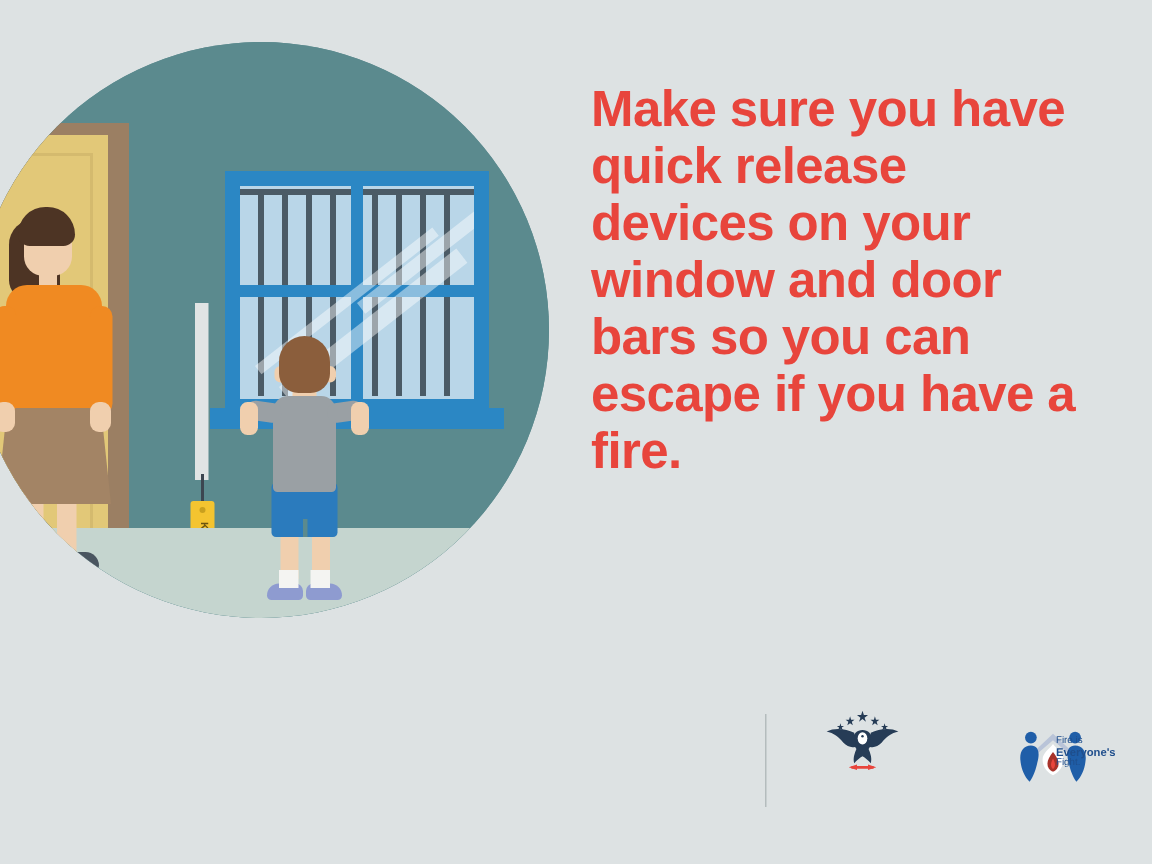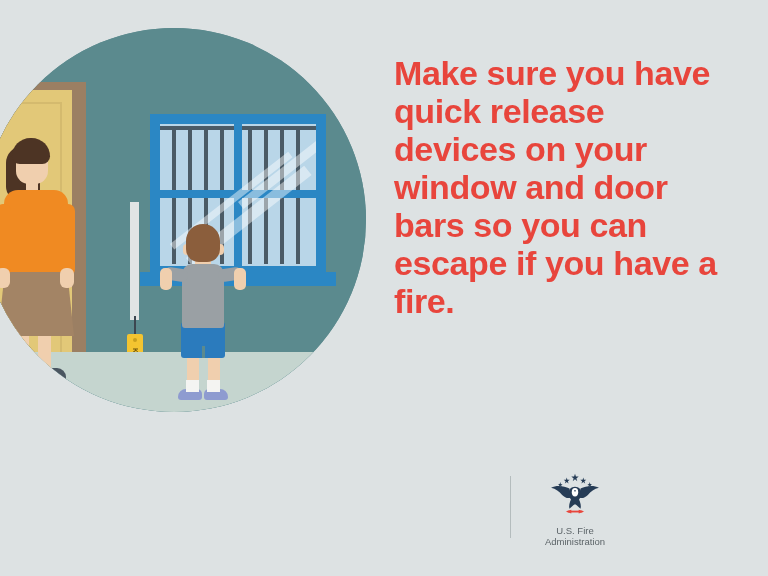--- a/index.html
+++ b/index.html
@@ -633,21 +633,34 @@
           <path d="M52 58 C48 66 46 74 48 80 C52 76 56 72 60 70 C64 72 68 76 72 80 C74 74 72 66 68 58 Z"></path>
         </g>
         <ellipse cx="60" cy="44" rx="7" ry="9" fill="#ffffff"></ellipse>
         <circle cx="60" cy="41" r="1.8" fill="#263c56"></circle>
         <g fill="#e8453c">
           <path d="M44 84 L76 84 L76 88 L44 88 Z"></path>
           <path d="M40 86 L52 82 L52 90 Z"></path>
           <path d="M80 86 L68 82 L68 90 Z"></path>
         </g>
       </svg>
-      <div id="usfa-wordmark">
-        <div>U.S. Fire</div>
-        <div>Administration</div>
+    </div>
+
+    <div class="logo-block" id="fief-logo">
+      <svg width="52" height="42" viewBox="0 0 120 96">
+        <path d="M60 16 L96 50 L88 50 L60 26 L32 50 L24 50 Z" fill="#b9c4d8"></path>
+        <circle cx="26" cy="22" r="9" fill="#1f5ea8"></circle>
+        <circle cx="94" cy="22" r="9" fill="#1f5ea8"></circle>
+        <path d="M26 34 C14 34 8 44 10 58 C11 70 16 82 24 90 C30 82 34 70 36 60 C40 46 38 34 26 34 Z" fill="#1f5ea8"></path>
+        <path d="M94 34 C106 34 112 44 110 58 C109 70 104 82 96 90 C90 82 86 70 84 60 C80 46 82 34 94 34 Z" fill="#1f5ea8"></path>
+        <path d="M44 56 C44 46 54 40 60 32 C66 40 76 46 76 56 C76 68 68 76 60 80 C52 76 44 68 44 56 Z" fill="#ffffff"></path>
+        <path d="M60 44 C54 52 50 58 52 66 C54 72 58 74 60 74 C62 74 66 72 68 66 C70 58 66 52 60 44 Z" fill="#a8322a"></path>
+        <path d="M60 54 C57 60 56 64 58 68 C59 70 60 70 60 70 C60 70 61 70 62 68 C64 64 63 60 60 54 Z" fill="#e8453c"></path>
+      </svg>
+      <div id="fief-text">
+        <div>Fire is</div>
+        <div class="bold">Everyone's</div>
+        <div>Fight.</div>
       </div>
     </div>
 
-
   </div>
 </div>
 
 </body></html>

